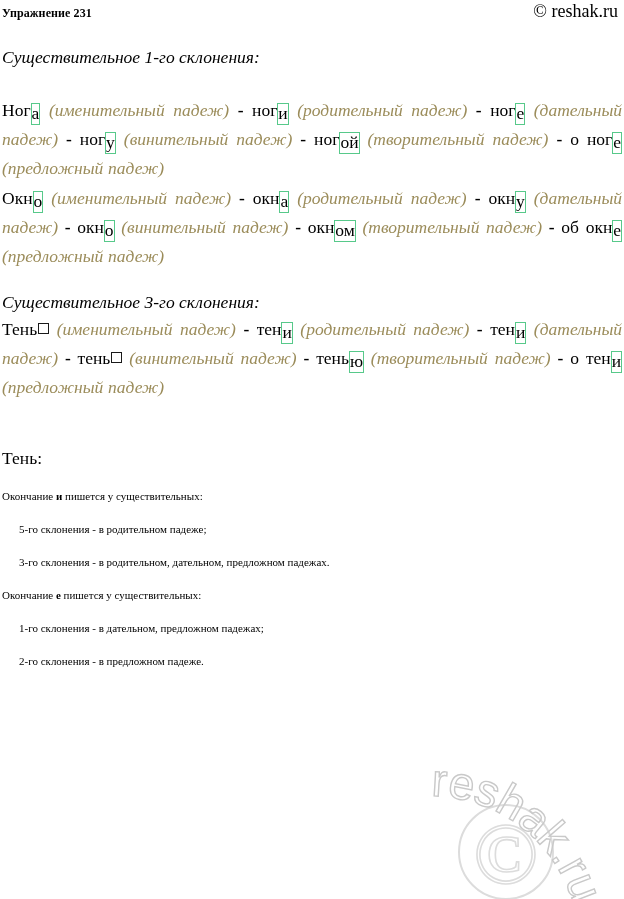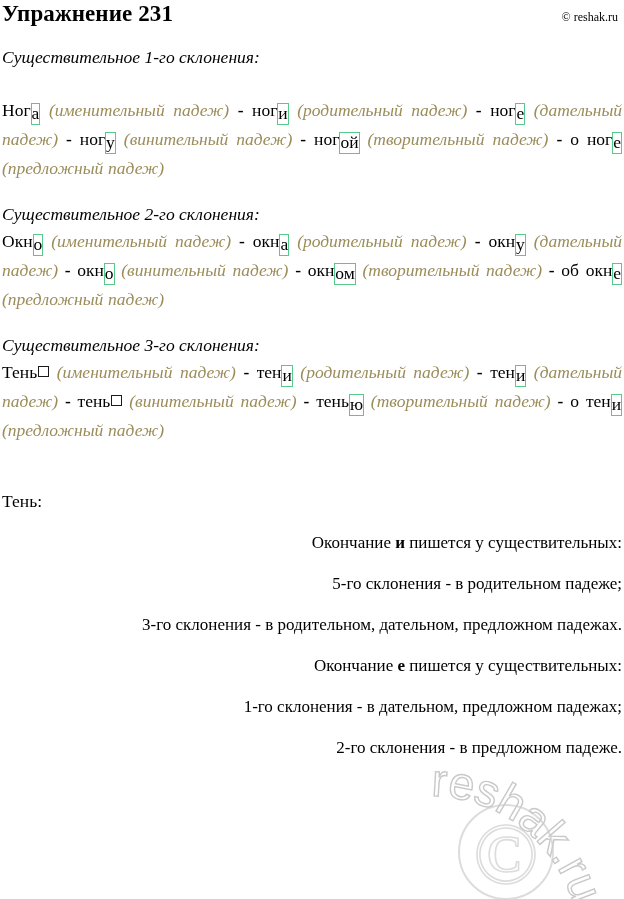--- a/index.html
+++ b/index.html
@@ -25,26 +25,26 @@
 
   
   .header {
     display: flex;
     align-items: baseline;
     justify-content: space-between;
     padding-top: 1px;
     height: 24px;
   }
   .ex-title {
-    font-size: 23px;
+    font-size: 12px;
     font-weight: bold;
     letter-spacing: 0.1px;
   }
   .copyright {
-    font-size: 12px;
+    font-size: 18px;
     font-weight: normal;
     padding-right: 4px;
     white-space: nowrap;
   }
 
   
   .sec-head {
     font-style: italic;
     font-size: 17.5px;
     margin-top: 22px;
@@ -92,23 +92,22 @@
     margin-left: 1px;
   }
 
   
   .gap-big { height: 47px; }
   .concl-label {
     font-size: 17.5px;
     margin-top: 0;
   }
   .concl-line {
-    font-size: 17px;
+    font-size: 11px;
     margin-top: 21px;
-    text-align: right;
   }
   .concl-line.indent {
     padding-left: 17px;
   }
   .b { font-weight: bold; }
 
   
   .watermark {
     position: absolute;
     left: 424px;
@@ -124,21 +123,20 @@
 <div class="page">
 
   <div class="header">
     <div class="ex-title">Упражнение 231</div>
     <div class="copyright">© reshak.ru</div>
   </div>
 
   <div id="sections">
       <div class="sec-head">Существительное 1-го склонения:</div>
       <div class="decl para1"><span class="word"><span>Ног</span><span class="end">а</span></span> <span class="case">(именительный падеж)</span> <span class="dash">-</span> <span class="word"><span>ног</span><span class="end">и</span></span> <span class="case">(родительный падеж)</span> <span class="dash">-</span> <span class="word"><span>ног</span><span class="end">е</span></span> <span class="case">(дательный падеж)</span> <span class="dash">-</span> <span class="word"><span>ног</span><span class="end">у</span></span> <span class="case">(винительный падеж)</span> <span class="dash">-</span> <span class="word"><span>ног</span><span class="end">ой</span></span> <span class="case">(творительный падеж)</span> <span class="dash">-</span> <span class="word"><span>о </span><span>ног</span><span class="end">е</span></span> <span class="case">(предложный падеж)</span> </div>
-      <div class="sec-head">Существительное 2-го склонения:</div>
       <div class="decl"><span class="word"><span>Окн</span><span class="end">о</span></span> <span class="case">(именительный падеж)</span> <span class="dash">-</span> <span class="word"><span>окн</span><span class="end">а</span></span> <span class="case">(родительный падеж)</span> <span class="dash">-</span> <span class="word"><span>окн</span><span class="end">у</span></span> <span class="case">(дательный падеж)</span> <span class="dash">-</span> <span class="word"><span>окн</span><span class="end">о</span></span> <span class="case">(винительный падеж)</span> <span class="dash">-</span> <span class="word"><span>окн</span><span class="end">ом</span></span> <span class="case">(творительный падеж)</span> <span class="dash">-</span> <span class="word"><span>об </span><span>окн</span><span class="end">е</span></span> <span class="case">(предложный падеж)</span> </div>
       <div class="sec-head">Существительное 3-го склонения:</div>
       <div class="decl"><span class="word"><span>Тень</span><span class="zero"></span></span> <span class="case">(именительный падеж)</span> <span class="dash">-</span> <span class="word"><span>тен</span><span class="end">и</span></span> <span class="case">(родительный падеж)</span> <span class="dash">-</span> <span class="word"><span>тен</span><span class="end">и</span></span> <span class="case">(дательный падеж)</span> <span class="dash">-</span> <span class="word"><span>тень</span><span class="zero"></span></span> <span class="case">(винительный падеж)</span> <span class="dash">-</span> <span class="word"><span>тень</span><span class="end">ю</span></span> <span class="case">(творительный падеж)</span> <span class="dash">-</span> <span class="word"><span>о </span><span>тен</span><span class="end">и</span></span> <span class="case">(предложный падеж)</span> </div>
     </div>
 
   <div class="gap-big"></div>
 
   <div id="conclusion">
       <div class="concl-label">Тень:</div>
       <div class="concl-line"><span>Окончание </span><span class="b">и</span><span> пишется у существительных:</span></div>

